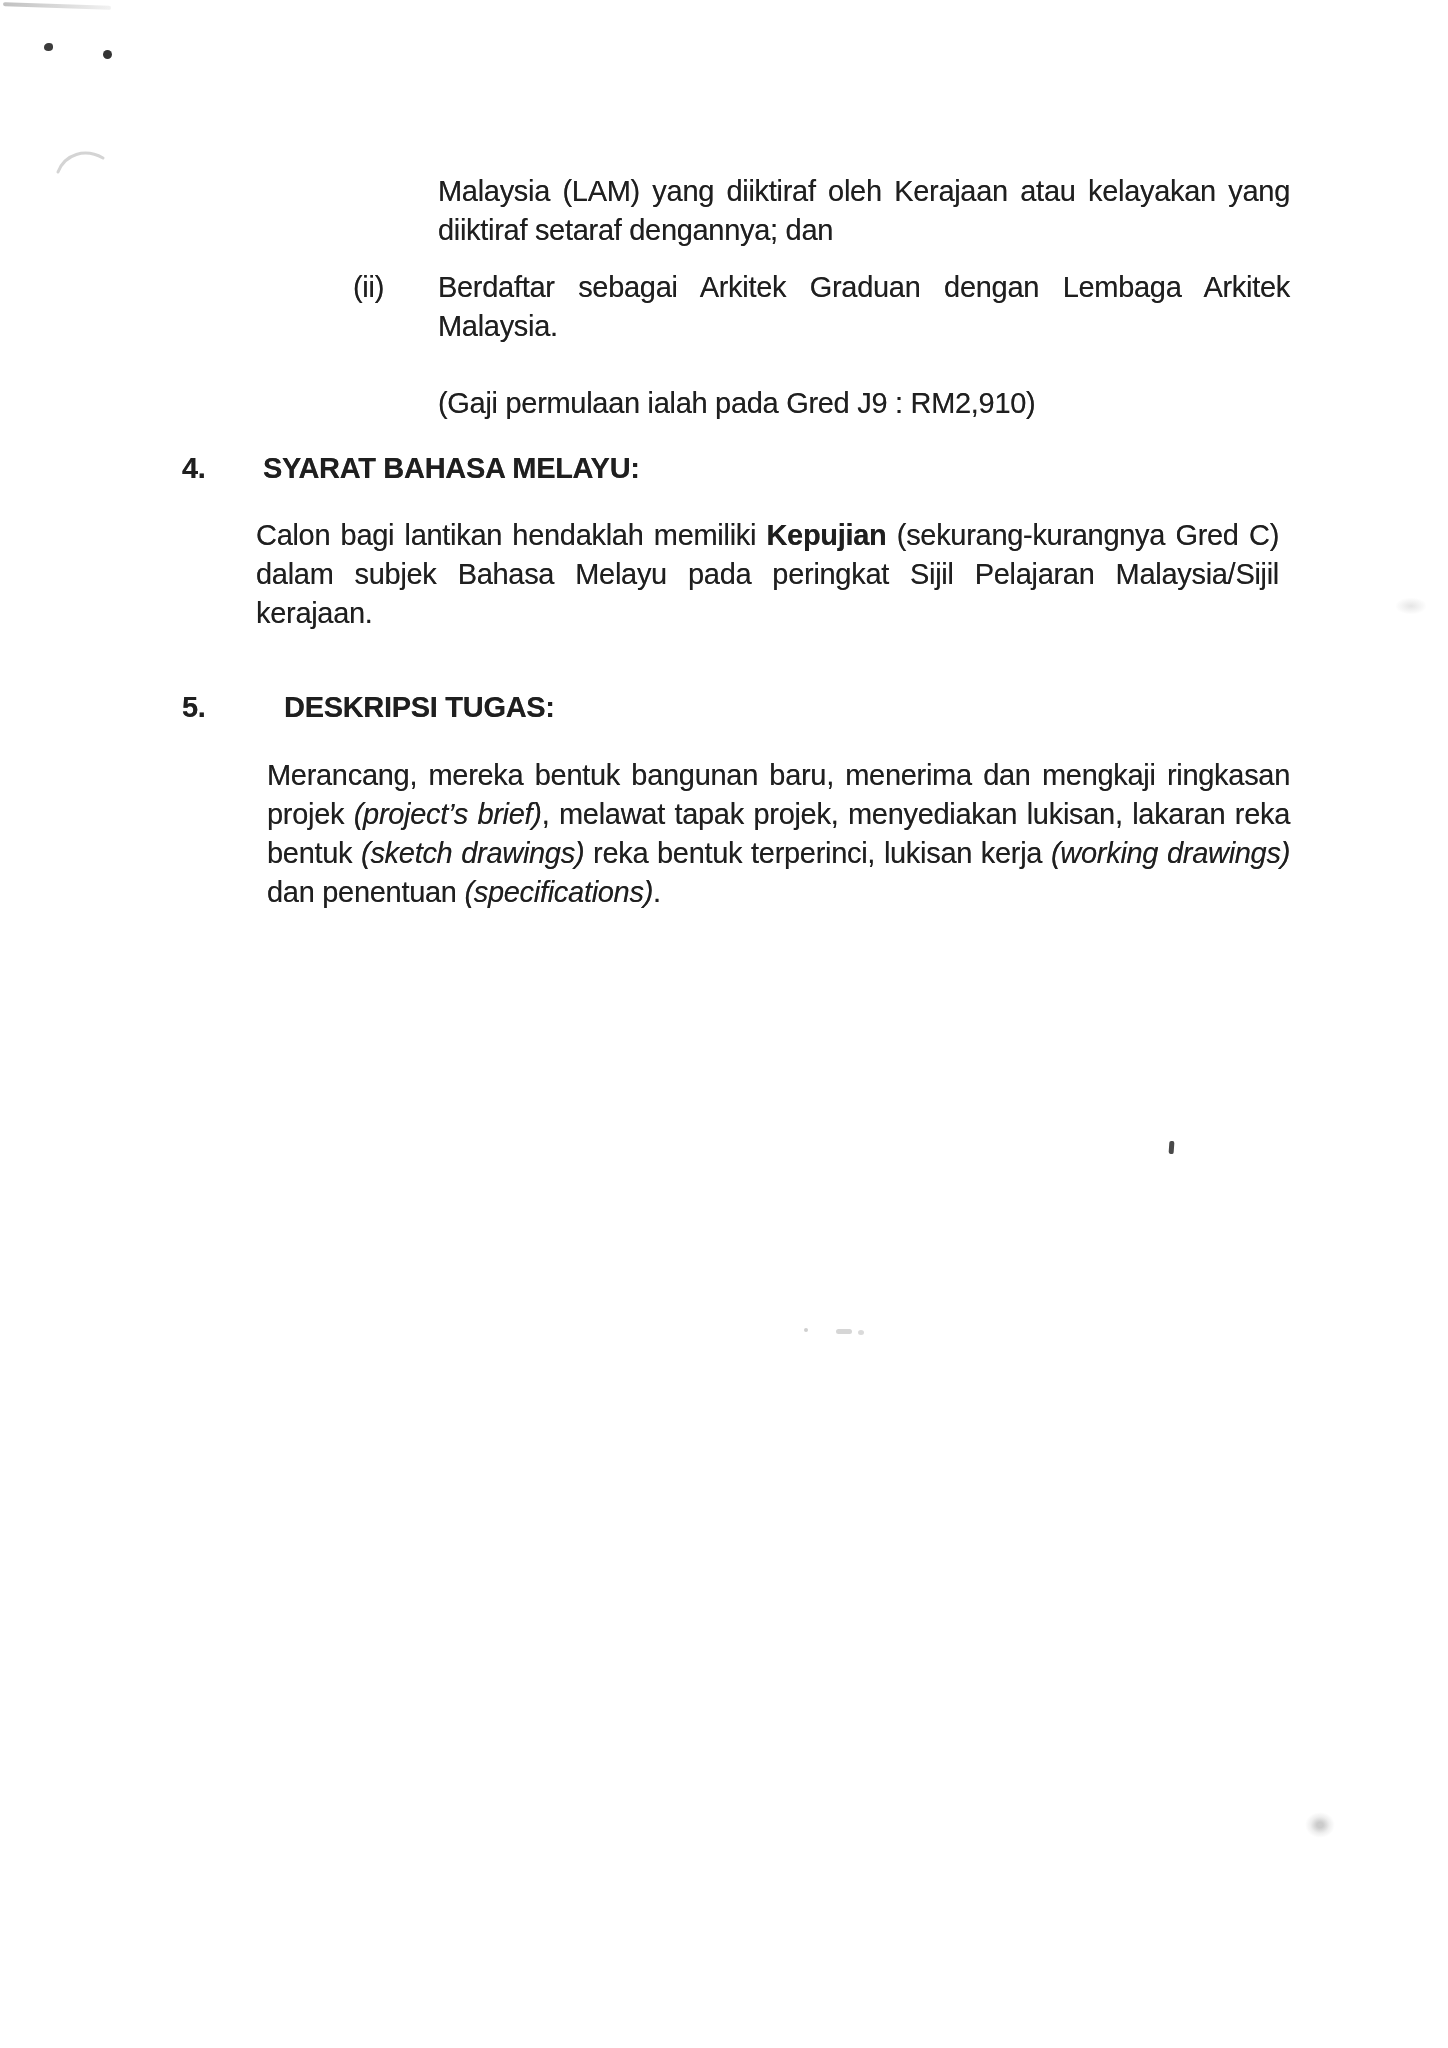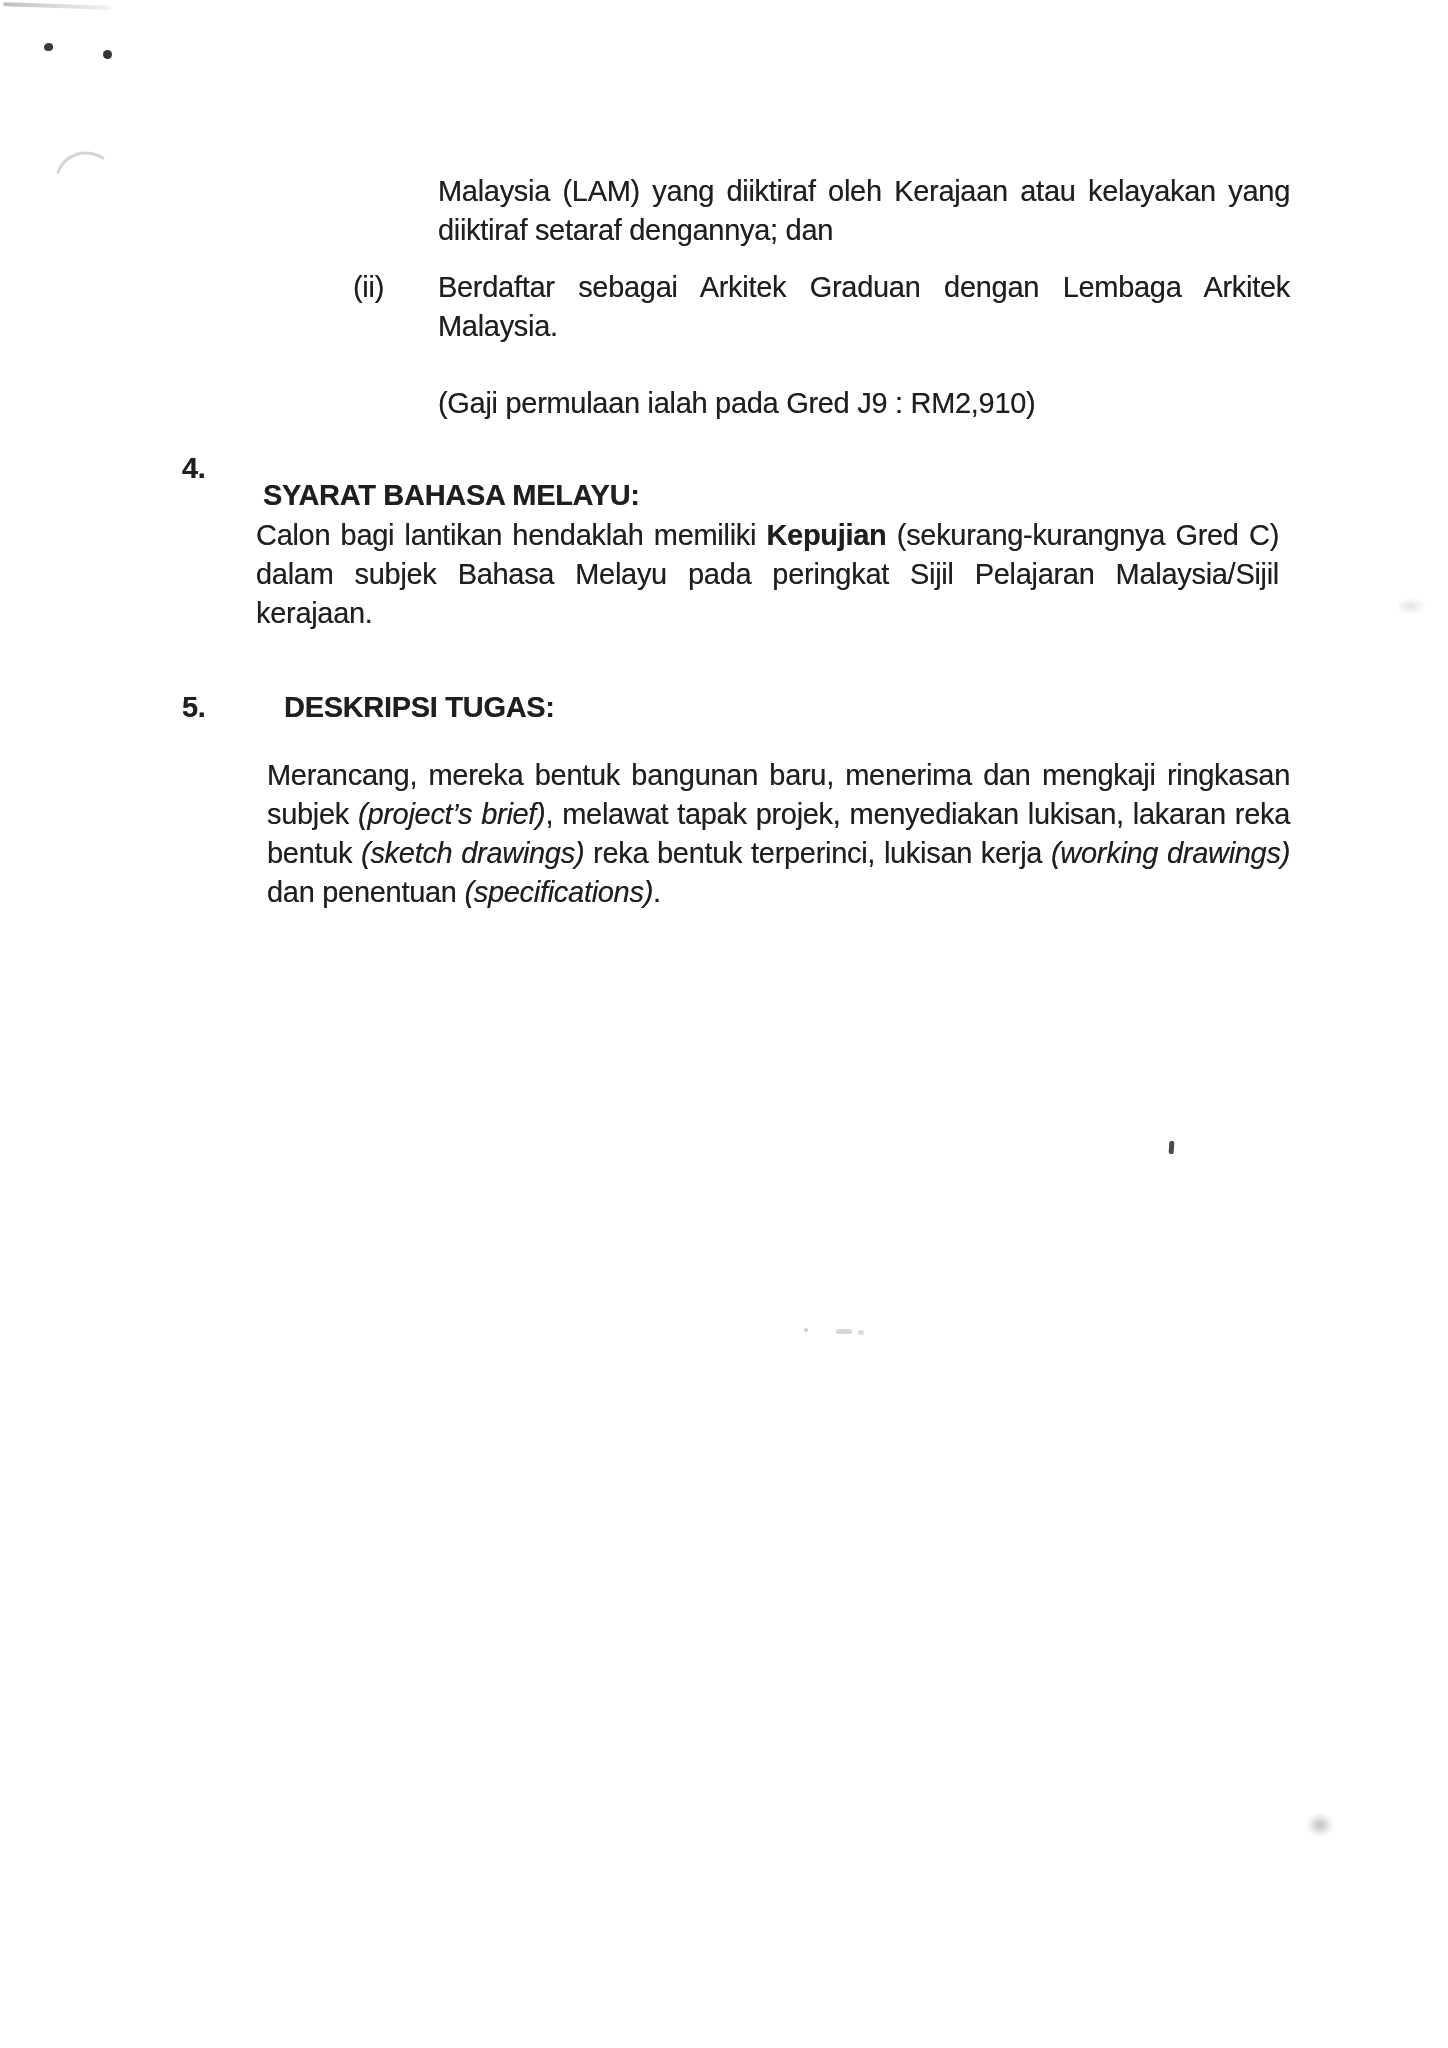--- a/index.html
+++ b/index.html
@@ -52,21 +52,21 @@
     left:1305px; top:1812px; width:30px; height:26px;
     background:radial-gradient(ellipse at center, rgba(140,140,140,.45) 0 15%, rgba(190,190,190,.25) 45%, transparent 70%);
   }
 
   
   .intro        { left:438px; top:172px;  width:852px; }
   .item-marker  { left:353px; top:268px; }
   .item-text    { left:438px; top:268px;  width:852px; }
   .salary       { left:438px; top:384px;  width:852px; }
   .sec4-num     { left:182px; top:449px; }
-  .sec4-head    { left:263px; top:476px;text-align:center; }
+  .sec4-head    { left:263px; top:449px;text-align:center; }
   .sec4-body    { left:256px; top:516px;  width:1023px; }
   .sec5-num     { left:182px; top:688px; }
   .sec5-head    { left:263px; top:688px;margin-left:21px; }
   .sec5-body    { left:267px; top:756px;  width:1023px; }
 </style>
 </head>
 <body>
 
 <div class="page">
 
@@ -101,18 +101,18 @@
   <div class="tblock sec4-body">
     <div class="jline"><span>Calon bagi lantikan hendaklah memiliki </span><b class="term">Kepujian</b><span> (sekurang-kurangnya Gred C)</span></div>
     <div class="jline">dalam subjek Bahasa Melayu pada peringkat Sijil Pelajaran Malaysia/Sijil</div>
     <div class="jline last">kerajaan.</div>
   </div>
 
   <div class="tblock heading marker sec5-num">5.</div>
   <div class="tblock heading sec5-head">DESKRIPSI TUGAS:</div>
   <div class="tblock sec5-body">
     <div class="jline">Merancang, mereka bentuk bangunan baru, menerima dan mengkaji ringkasan</div>
-    <div class="jline"><span>subjek </span><i class="term">(project’s brief)</i><span>, melawat tapak projek, menyediakan lukisan, lakaran reka</span></div>
+    <div class="jline"><span>projek </span><i class="term">(project’s brief)</i><span>, melawat tapak projek, menyediakan lukisan, lakaran reka</span></div>
     <div class="jline"><span>bentuk </span><i class="term">(sketch drawings)</i><span> reka bentuk terperinci, lukisan kerja </span><i class="term">(working drawings)</i></div>
     <div class="jline last"><span>dan penentuan </span><i class="term">(specifications)</i><span>.</span></div>
   </div>
 
 </div>
 
 </body></html>

